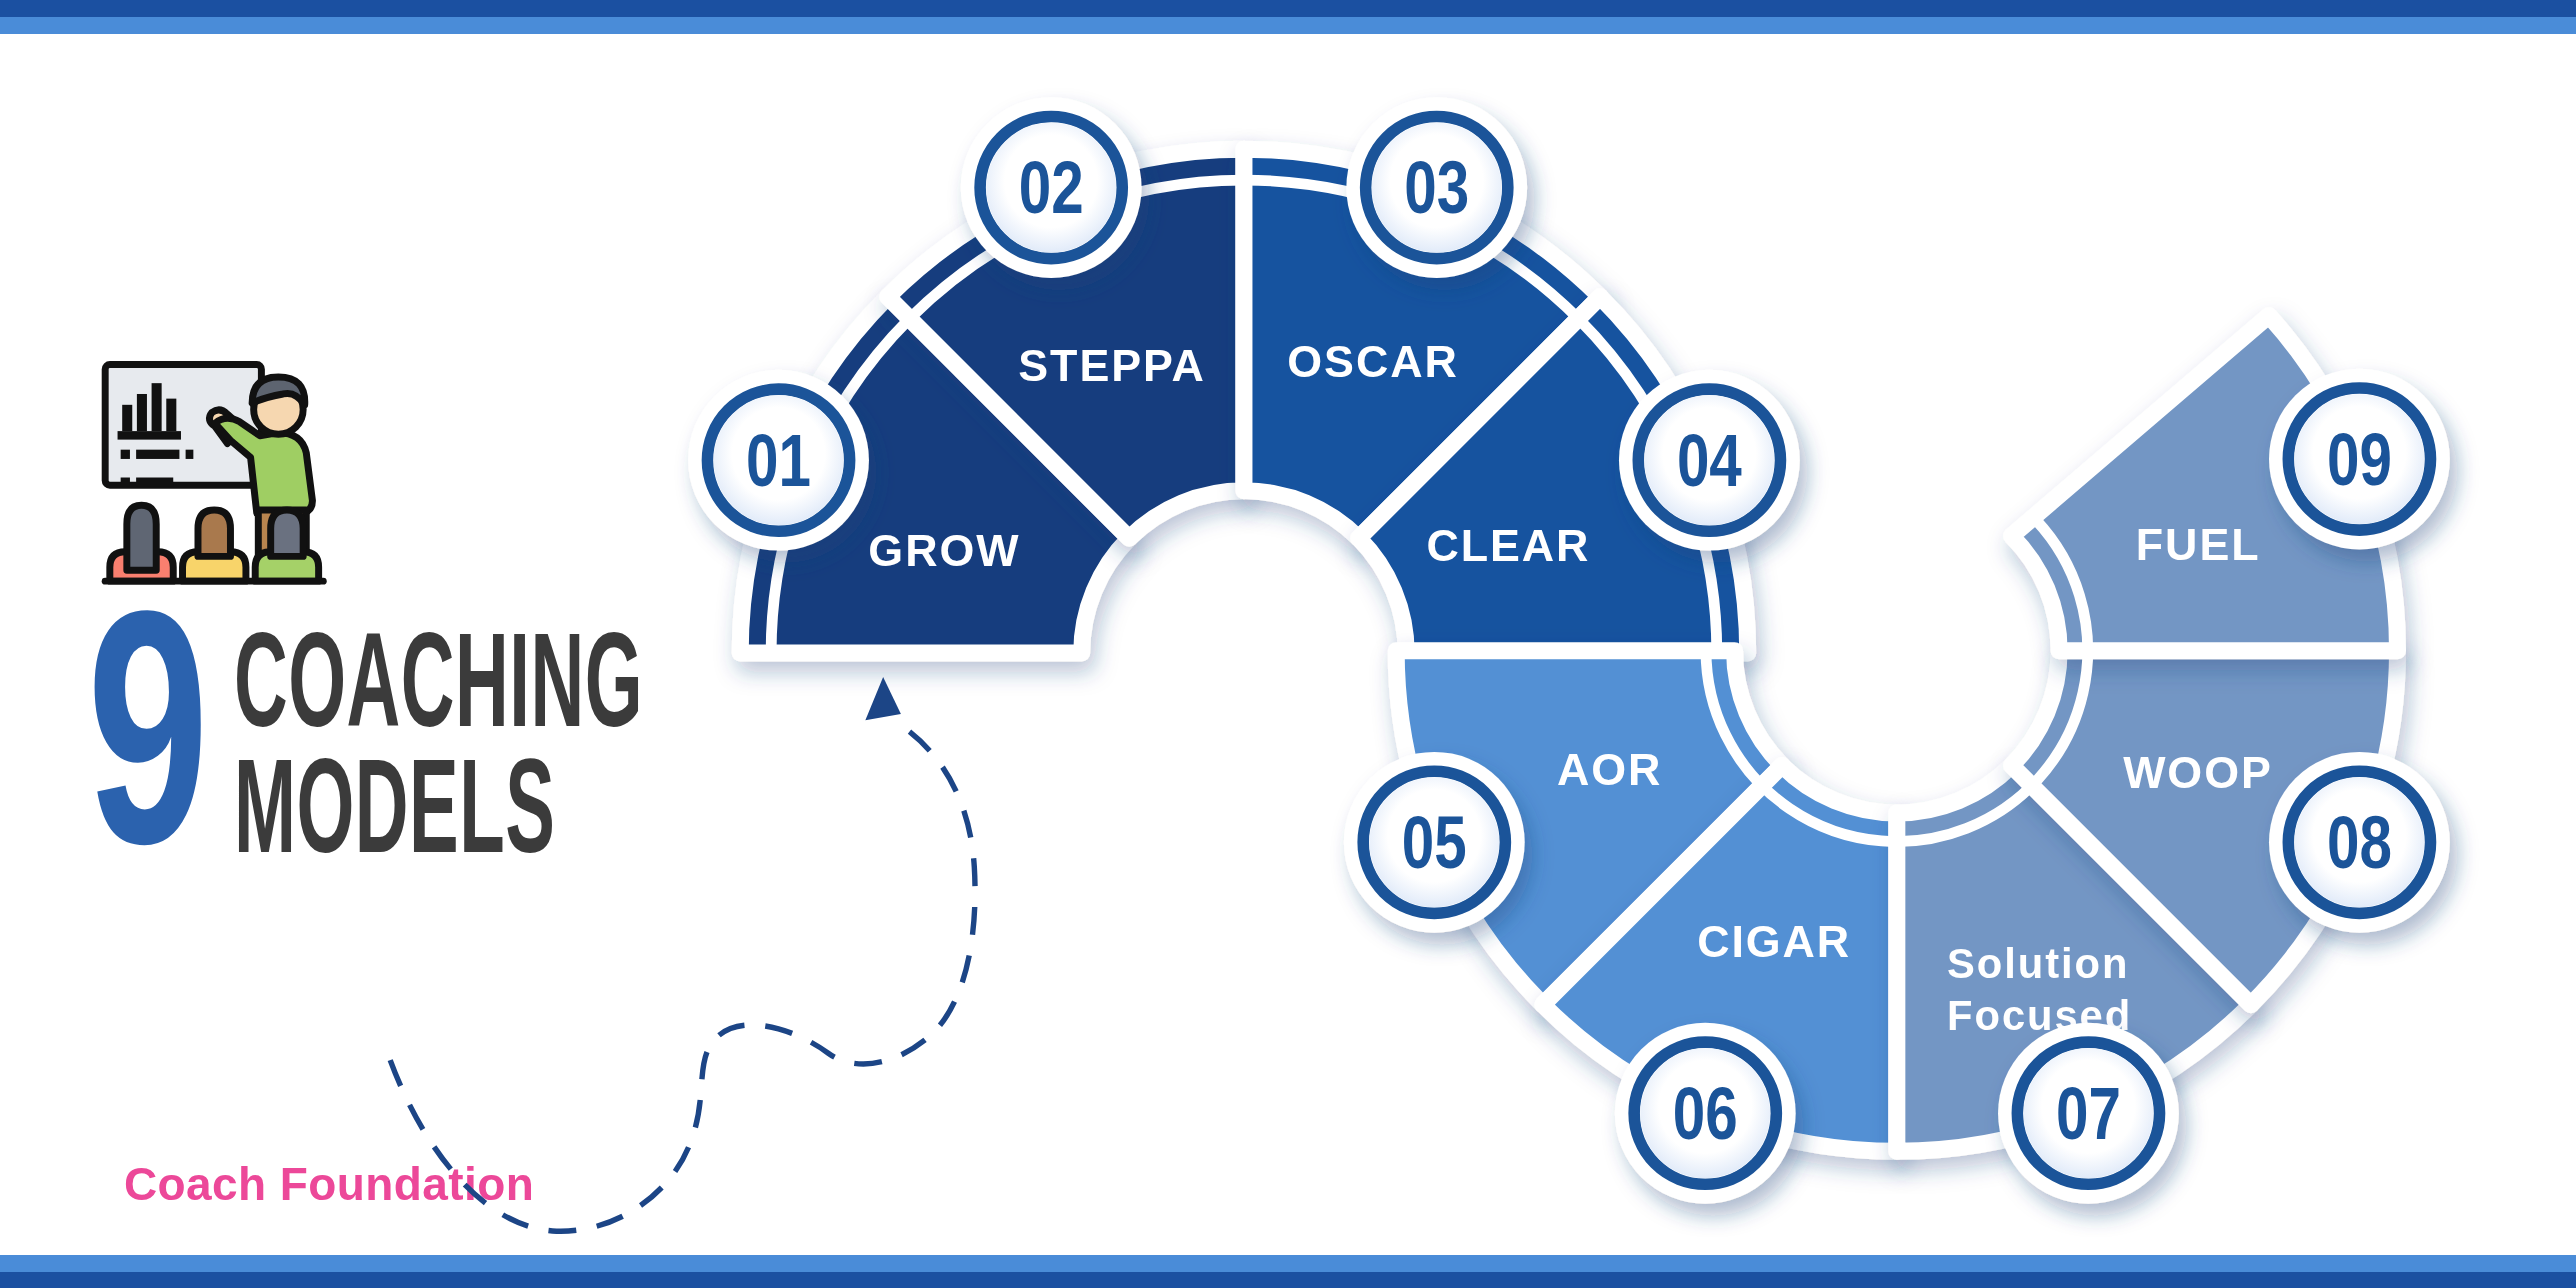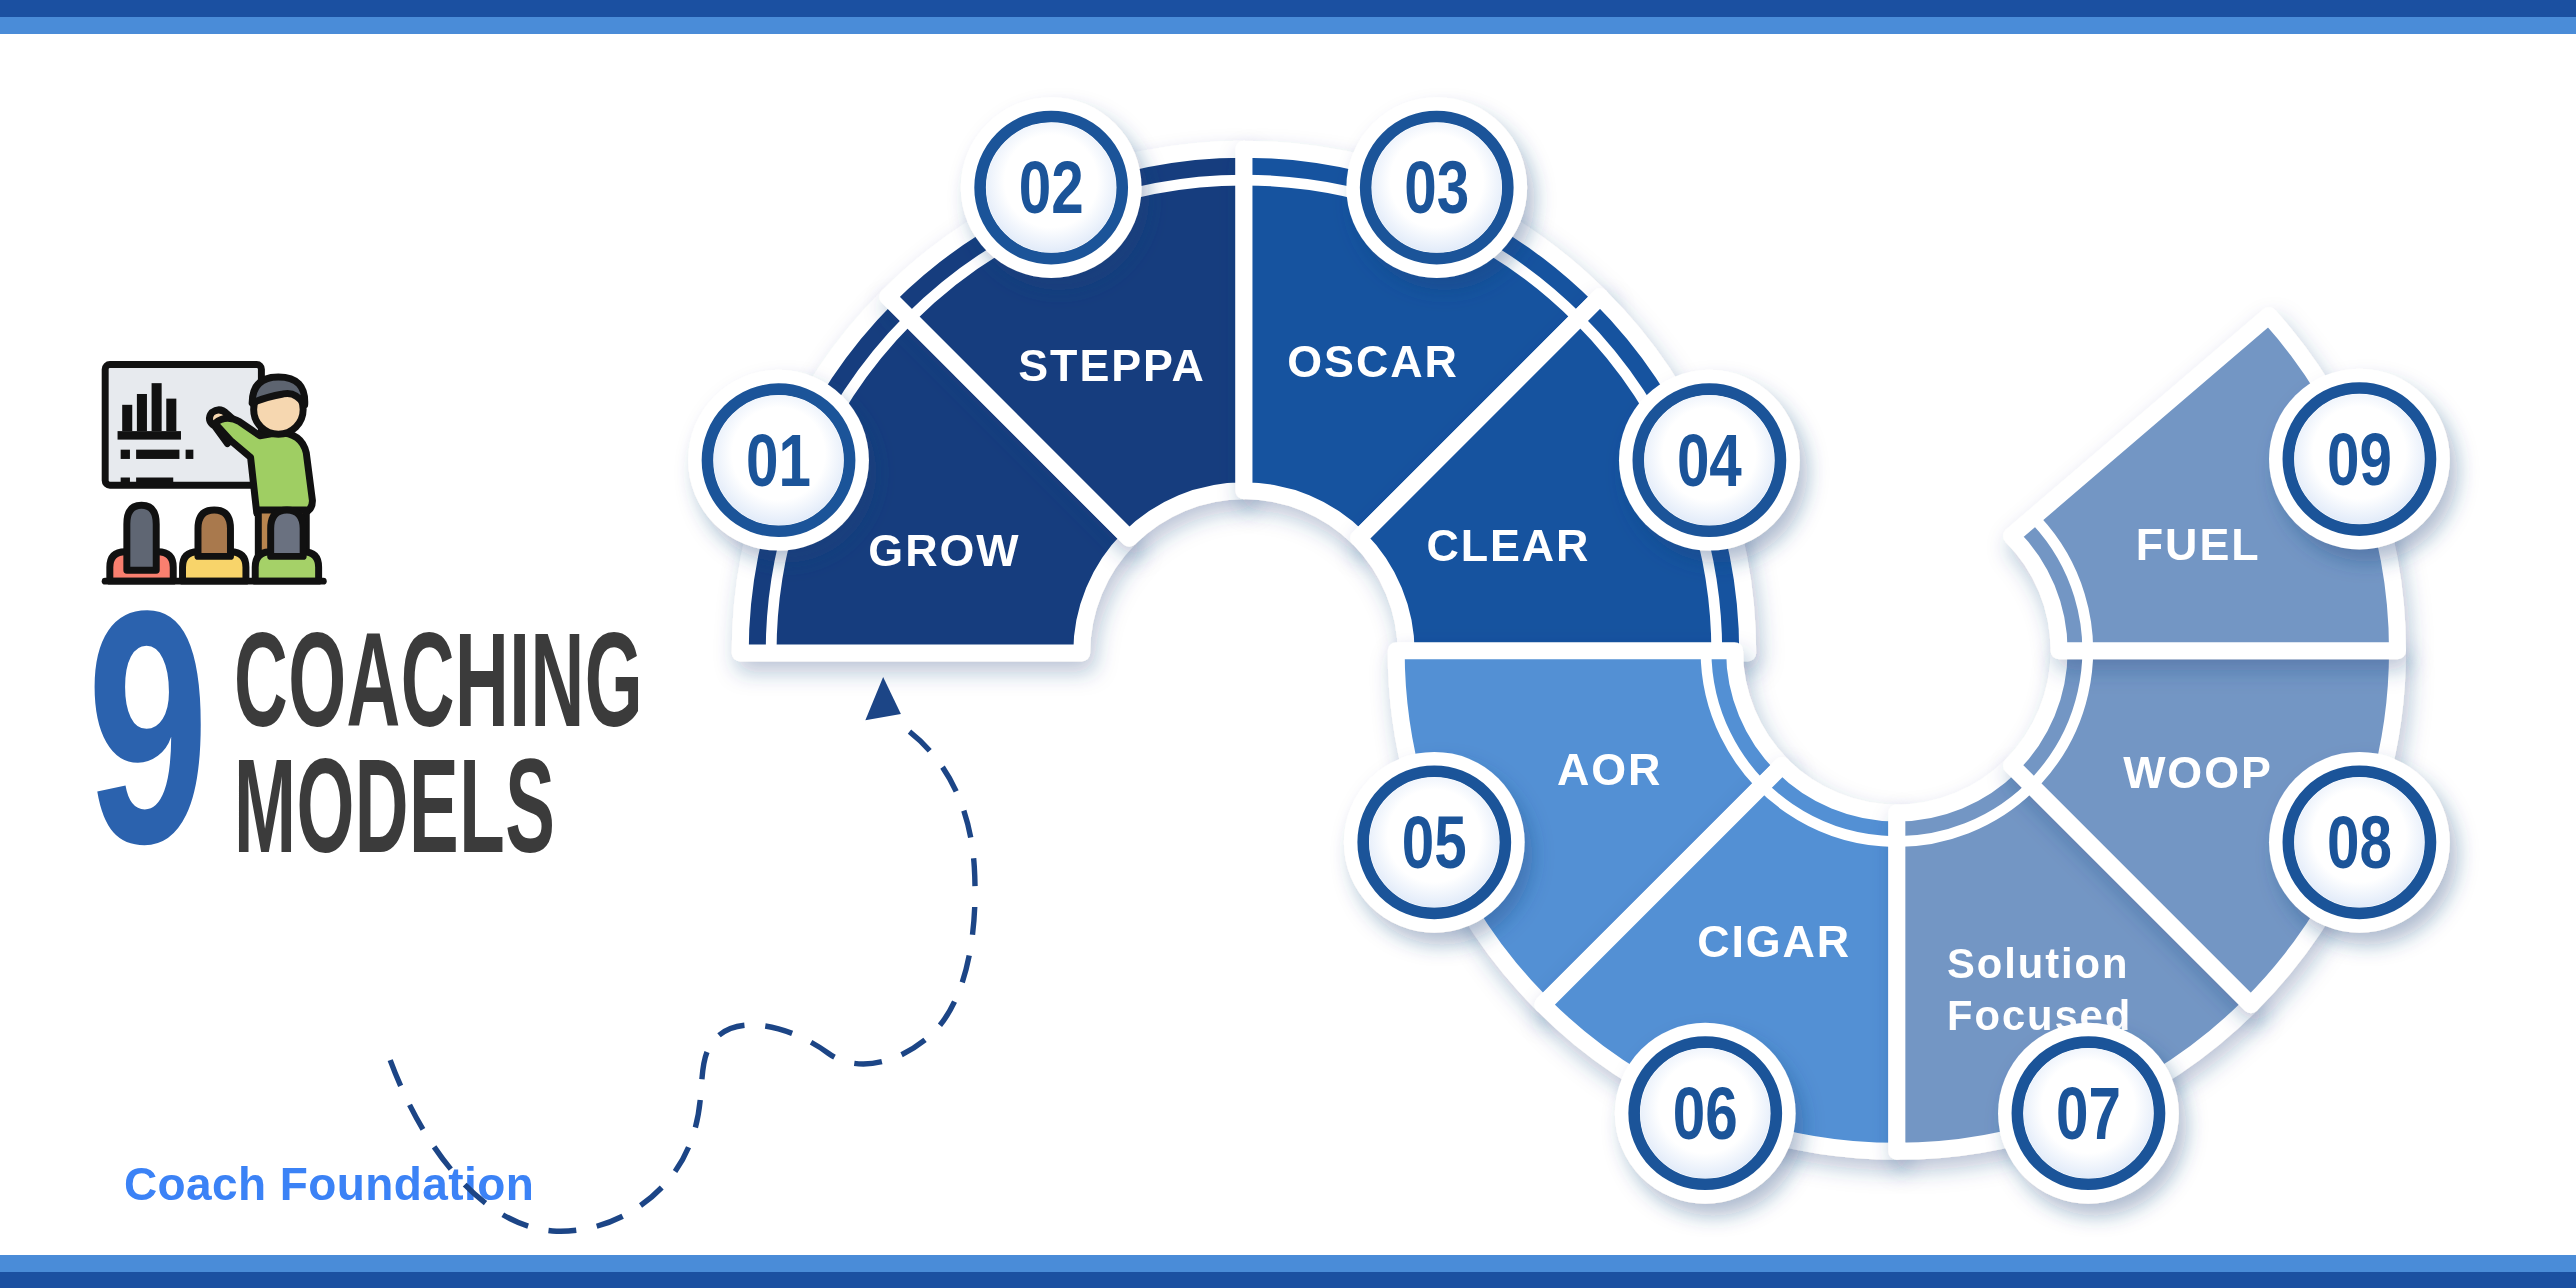--- a/index.html
+++ b/index.html
@@ -76,21 +76,21 @@
     </g>
   </svg>
 </div>
 
 <div id="count9" style="color: rgb(43, 98, 174);">9</div>
 <div id="title-lines" style="color: rgb(59, 59, 59);">
   <div>COACHING</div>
   <div>MODELS</div>
 </div>
 
-<div id="brand" style="color: #3b82f6;">Coach Foundation</div>
+<div id="brand" style="color: #ec4899;">Coach Foundation</div>
 
 <svg id="diagram" width="2576" height="1289" viewBox="0 0 3334 1668">
   <defs>
     <radialGradient id="badgeGrad" cx="50%" cy="45%" r="65%">
       <stop offset="0%" stop-color="#FFFFFF"></stop>
       <stop offset="55%" stop-color="#FFFFFF"></stop>
       <stop offset="80%" stop-color="#E6EEFA"></stop>
       <stop offset="100%" stop-color="#CFDFF5"></stop>
     </radialGradient>
     <filter id="segShadow" x="-15%" y="-15%" width="135%" height="140%">

